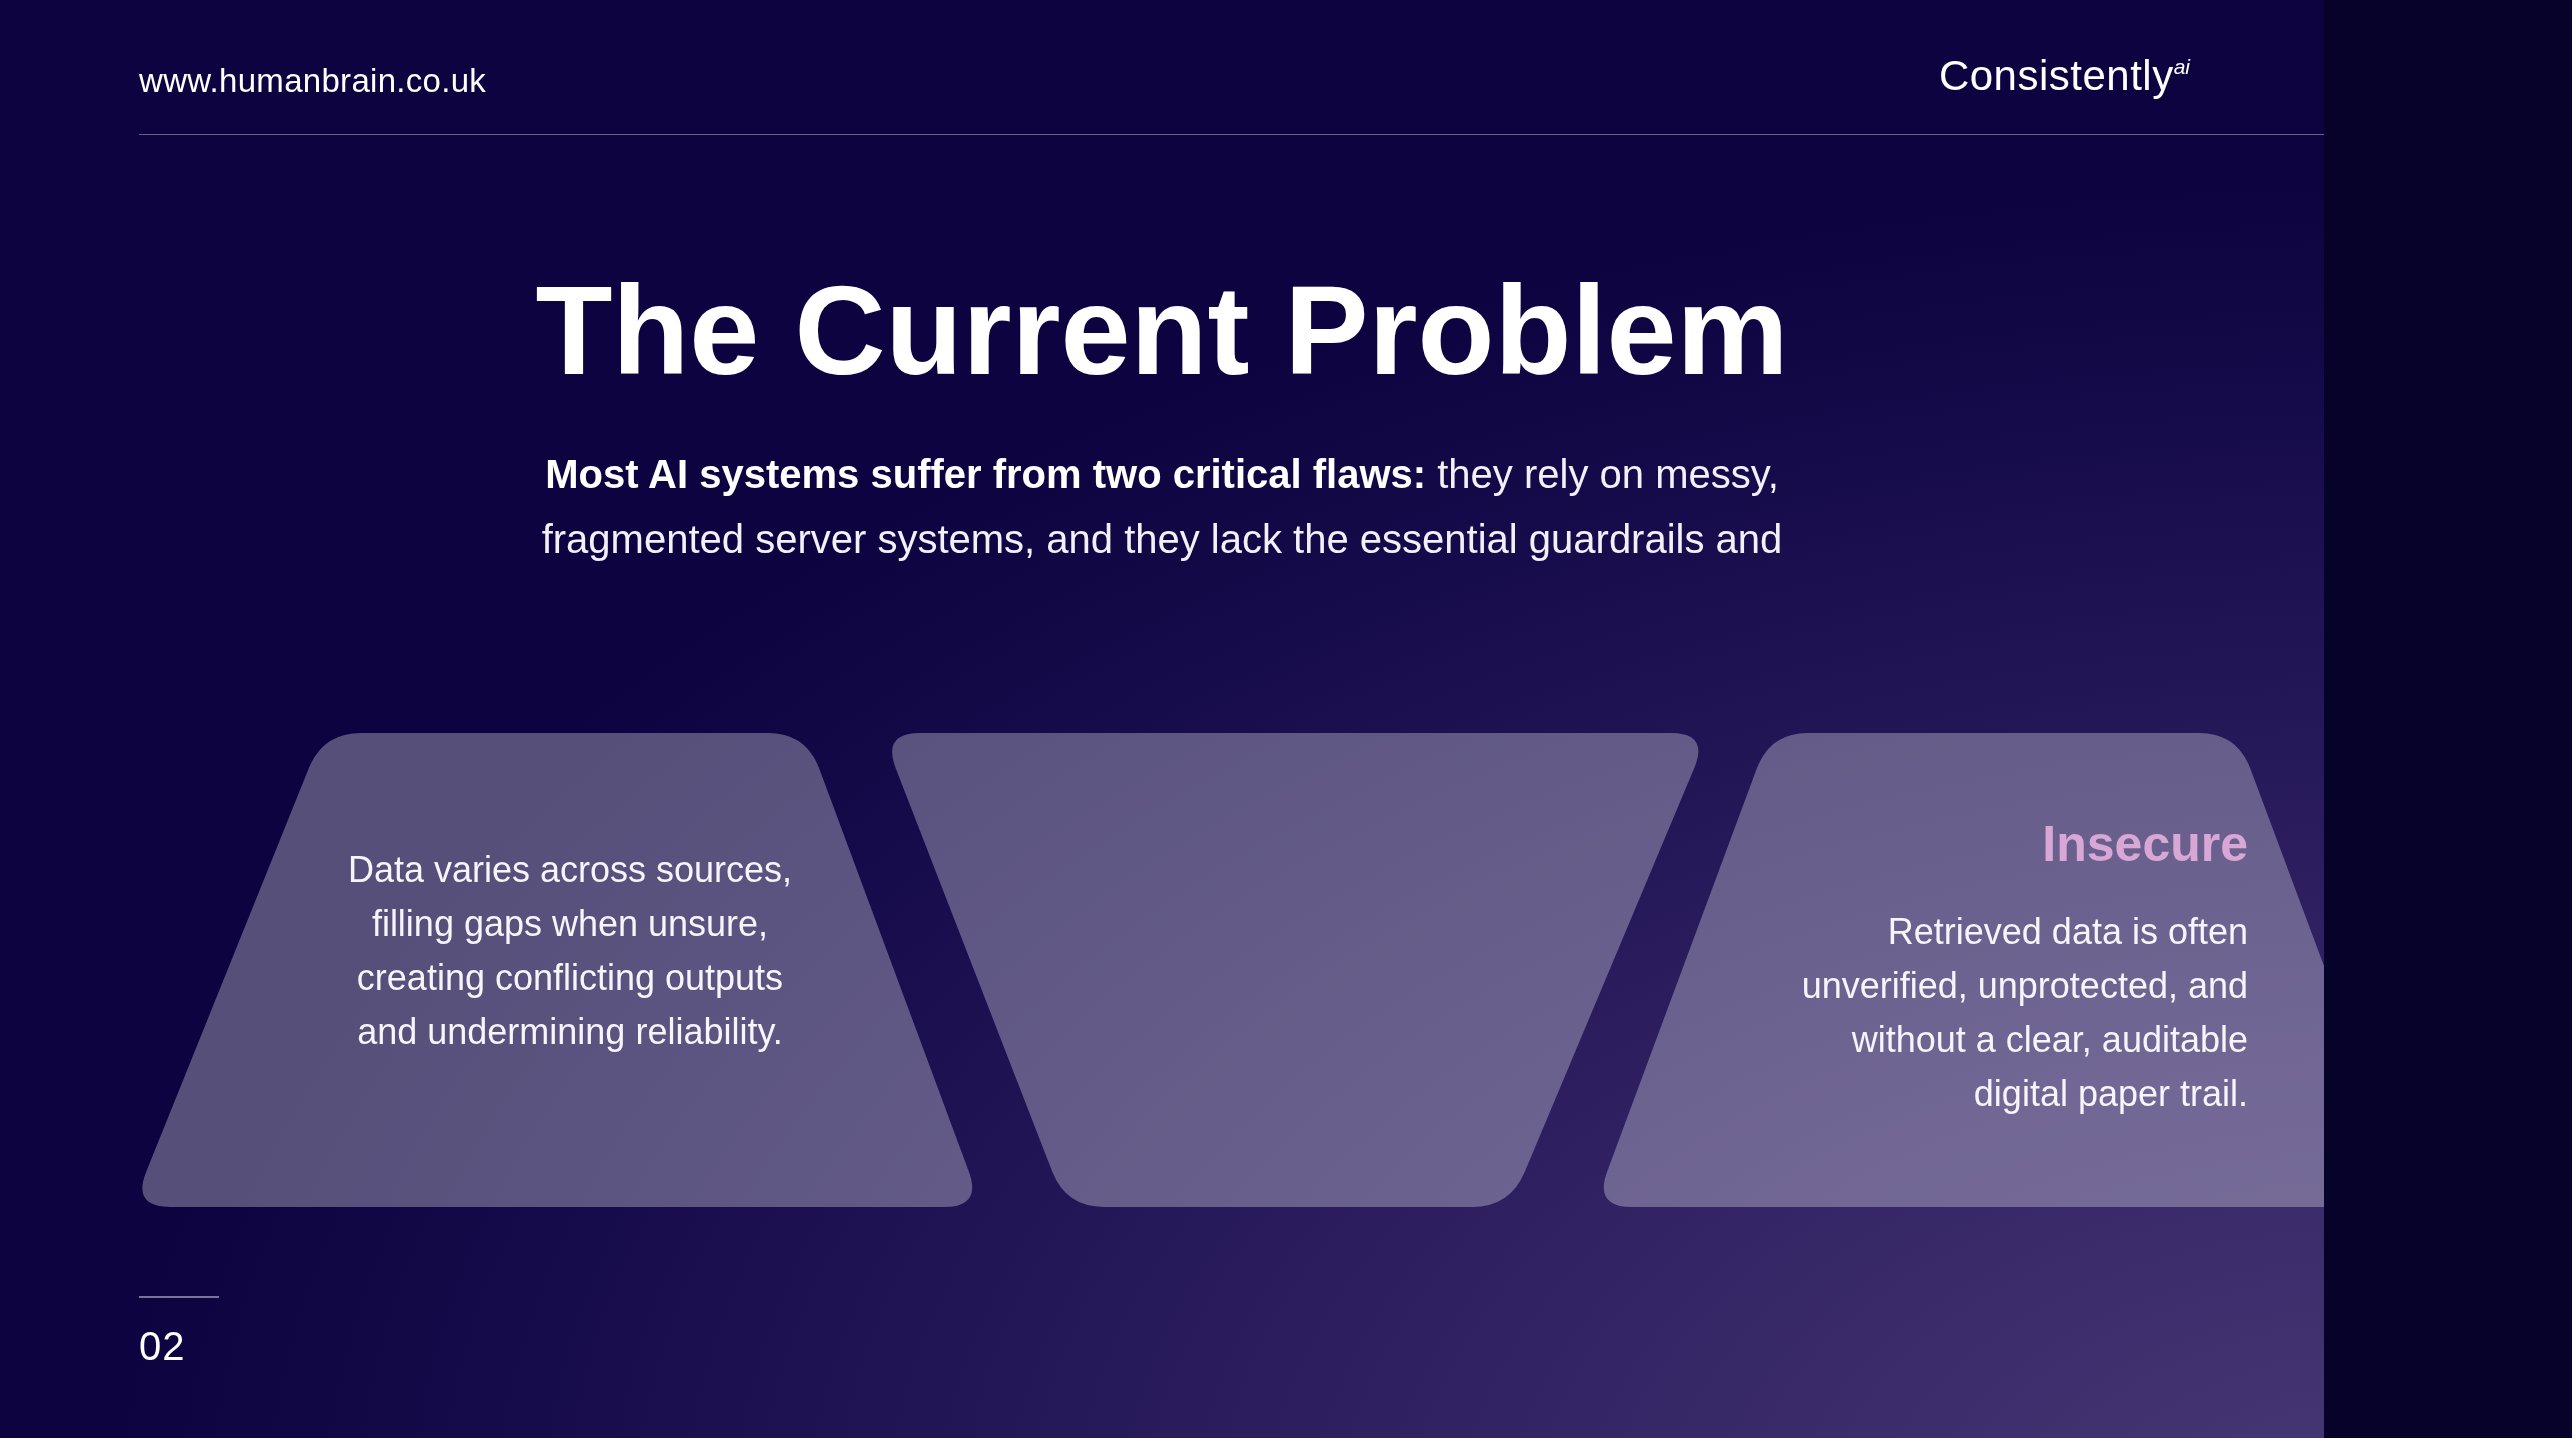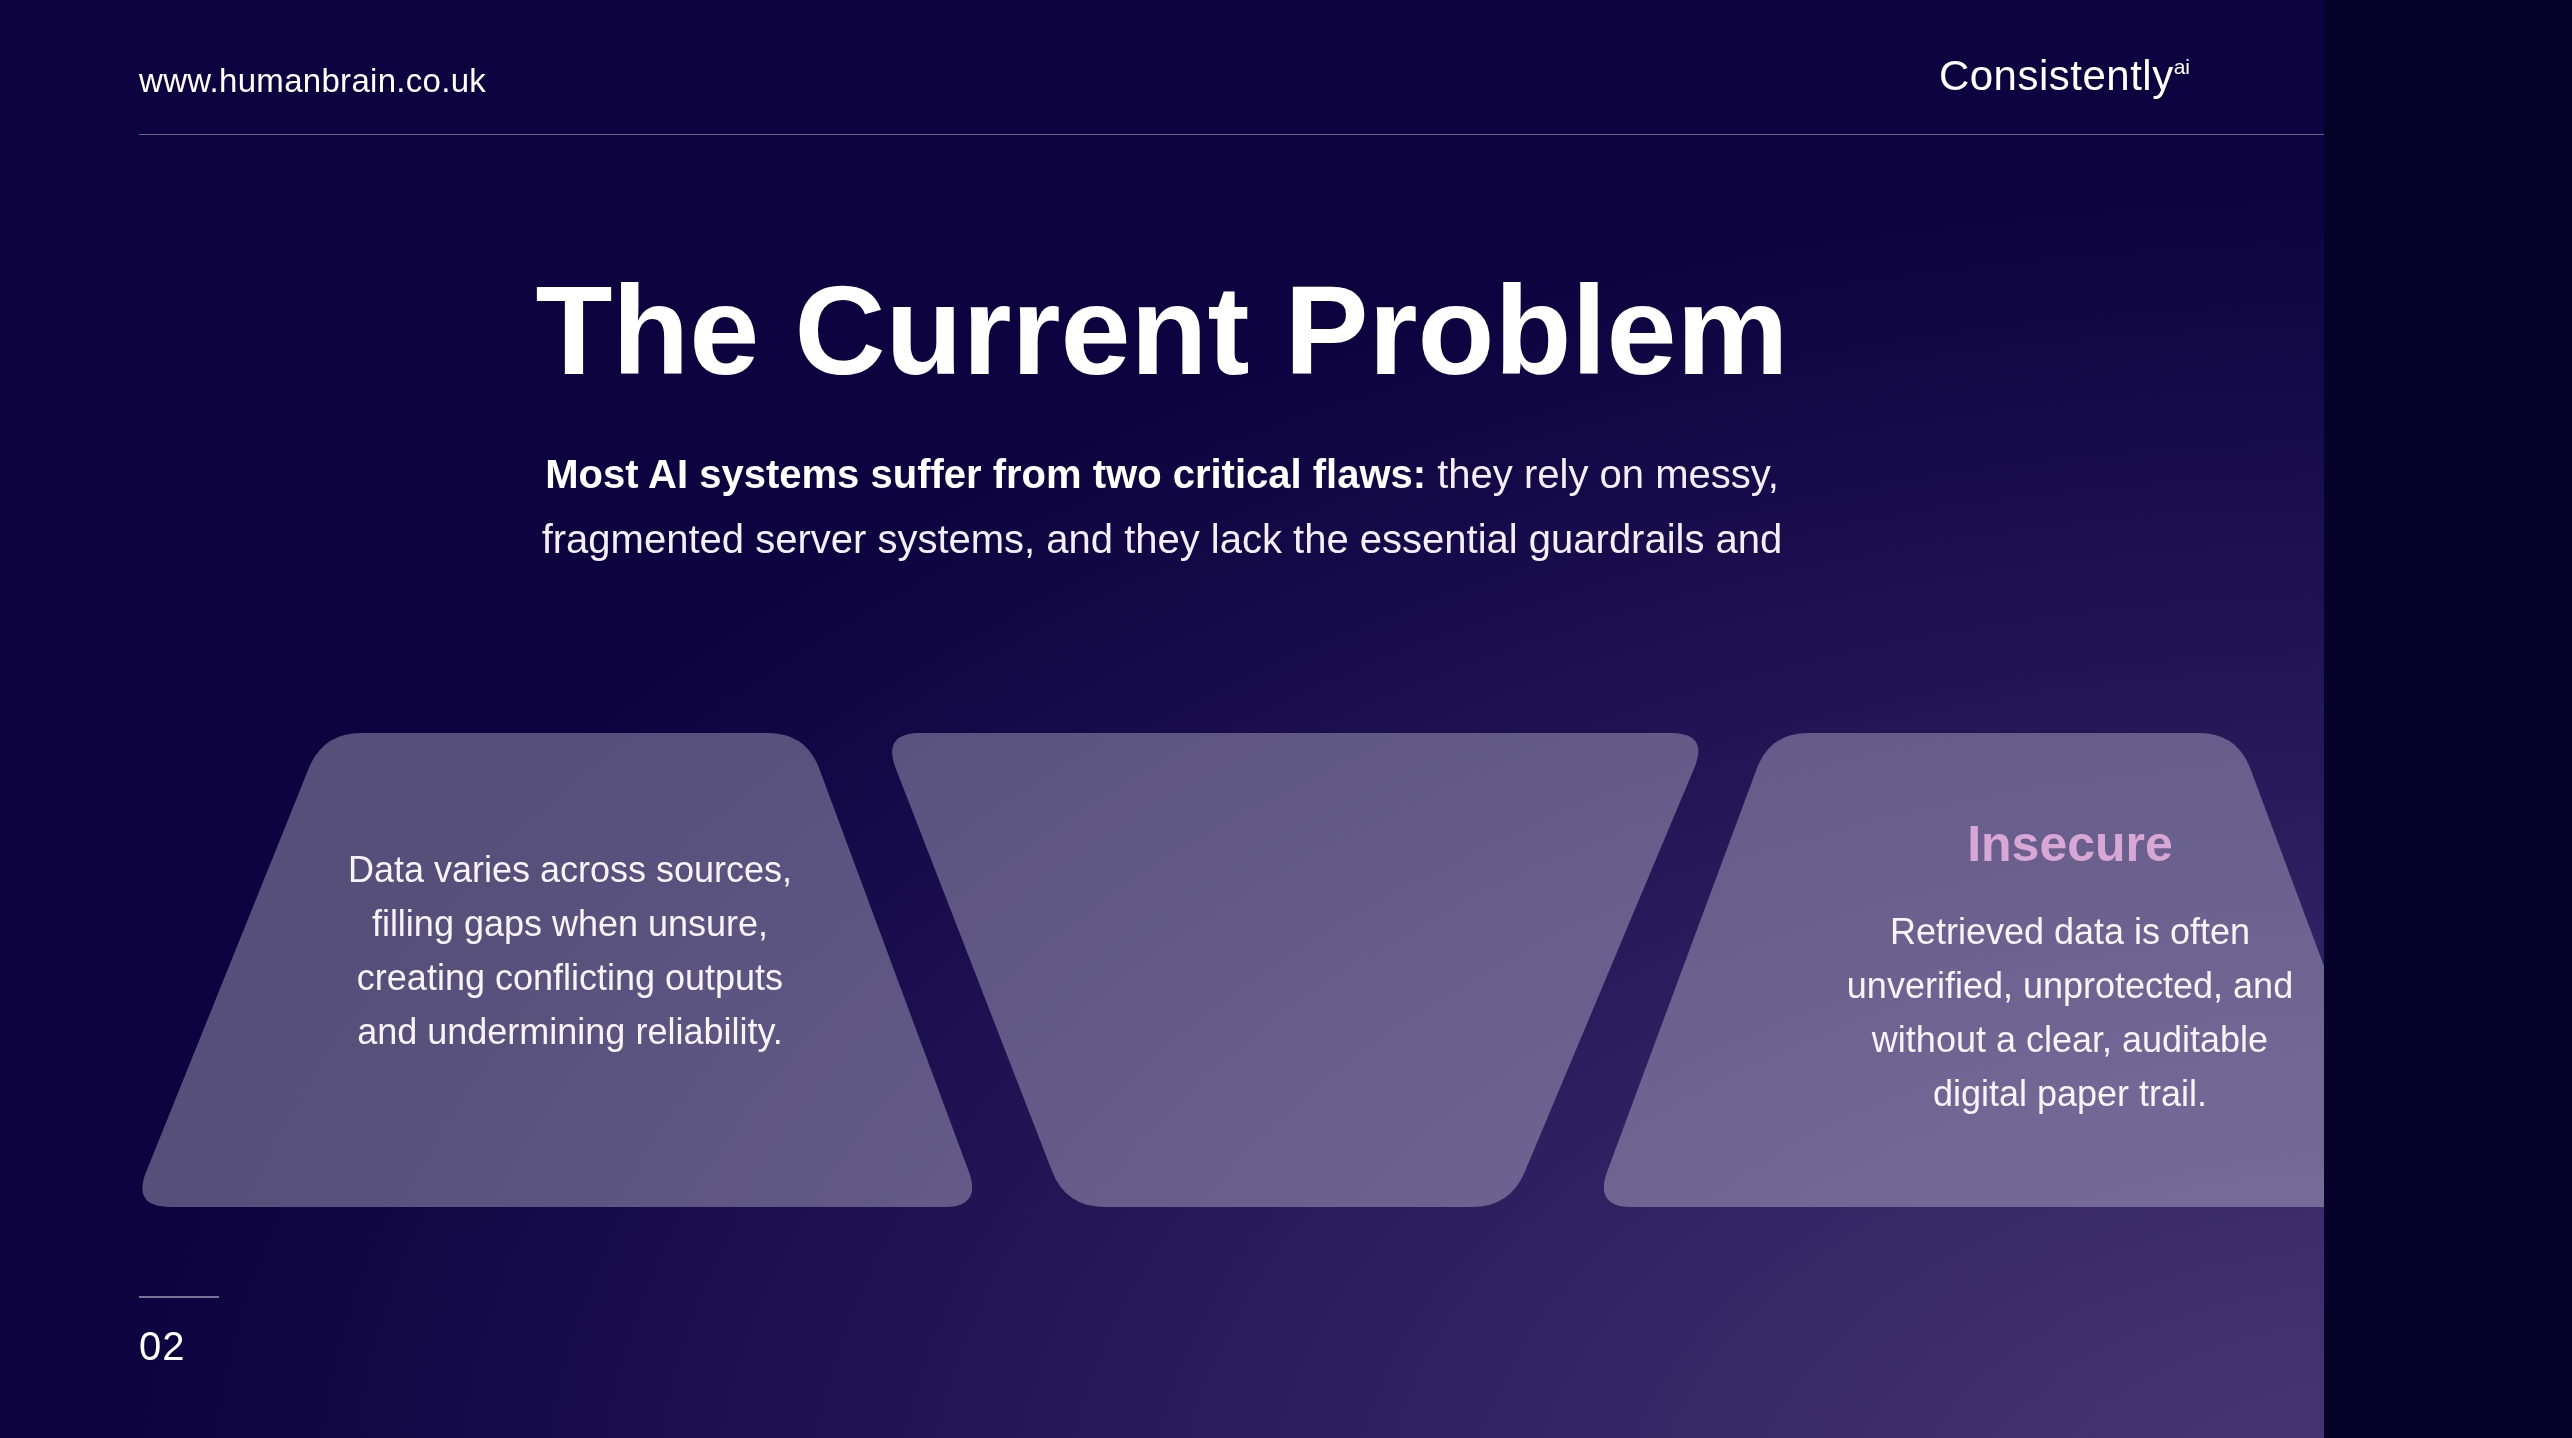--- a/index.html
+++ b/index.html
@@ -17,21 +17,21 @@
 
   
   .site-url{
     position:absolute;left:139px;top:62px;
     font-size:33px;letter-spacing:.3px;color:#ffffff;
   }
   .logo{
     position:absolute;right:134px;top:52px;
     font-size:42px;font-weight:400;letter-spacing:.5px;color:#ffffff;
   }
-  .logo .sup{font-size:21px;position:relative;top:-16px;letter-spacing:0;}
+  .logo .sup{font-size:21px;position:relative;top:-16px;letter-spacing:0;font-style:italic;}
   .header-rule{
     position:absolute;left:139px;top:134px;width:2297px;height:1px;
     background:rgba(255,255,255,0.38);
   }
 
   
   .page-title{
     position:absolute;left:0;right:0;top:268px;
     text-align:center;font-size:126px;font-weight:700;
     line-height:1;color:#ffffff;letter-spacing:0;
@@ -42,21 +42,21 @@
   }
   .intro .lead{font-weight:700;color:#ffffff;text-align:center;}
 
   
   .cards-bg{position:absolute;left:0;top:0;width:2572px;height:1438px;}
   .cards-bg path{fill:rgba(255,255,255,0.30);}
 
   .card-text{position:absolute;top:813px;width:620px;text-align:center;}
   .card-text.c1{left:260px;}   
   .card-text.c2{left:978px;}   
-  .card-text.c3{left:1760px;}  
+  .card-text.c3{left:1628px;text-align:right;}  
   .card-title{
     font-size:50px;font-weight:700;line-height:62px;color:#d8a7d5;
   }
   .card-body{margin-top:30px;font-size:36px;line-height:54px;color:#f7f4fb;}
 
   
   .footer-rule{
     position:absolute;left:139px;top:1296px;width:80px;height:2px;
     background:rgba(255,255,255,0.45);
   }

